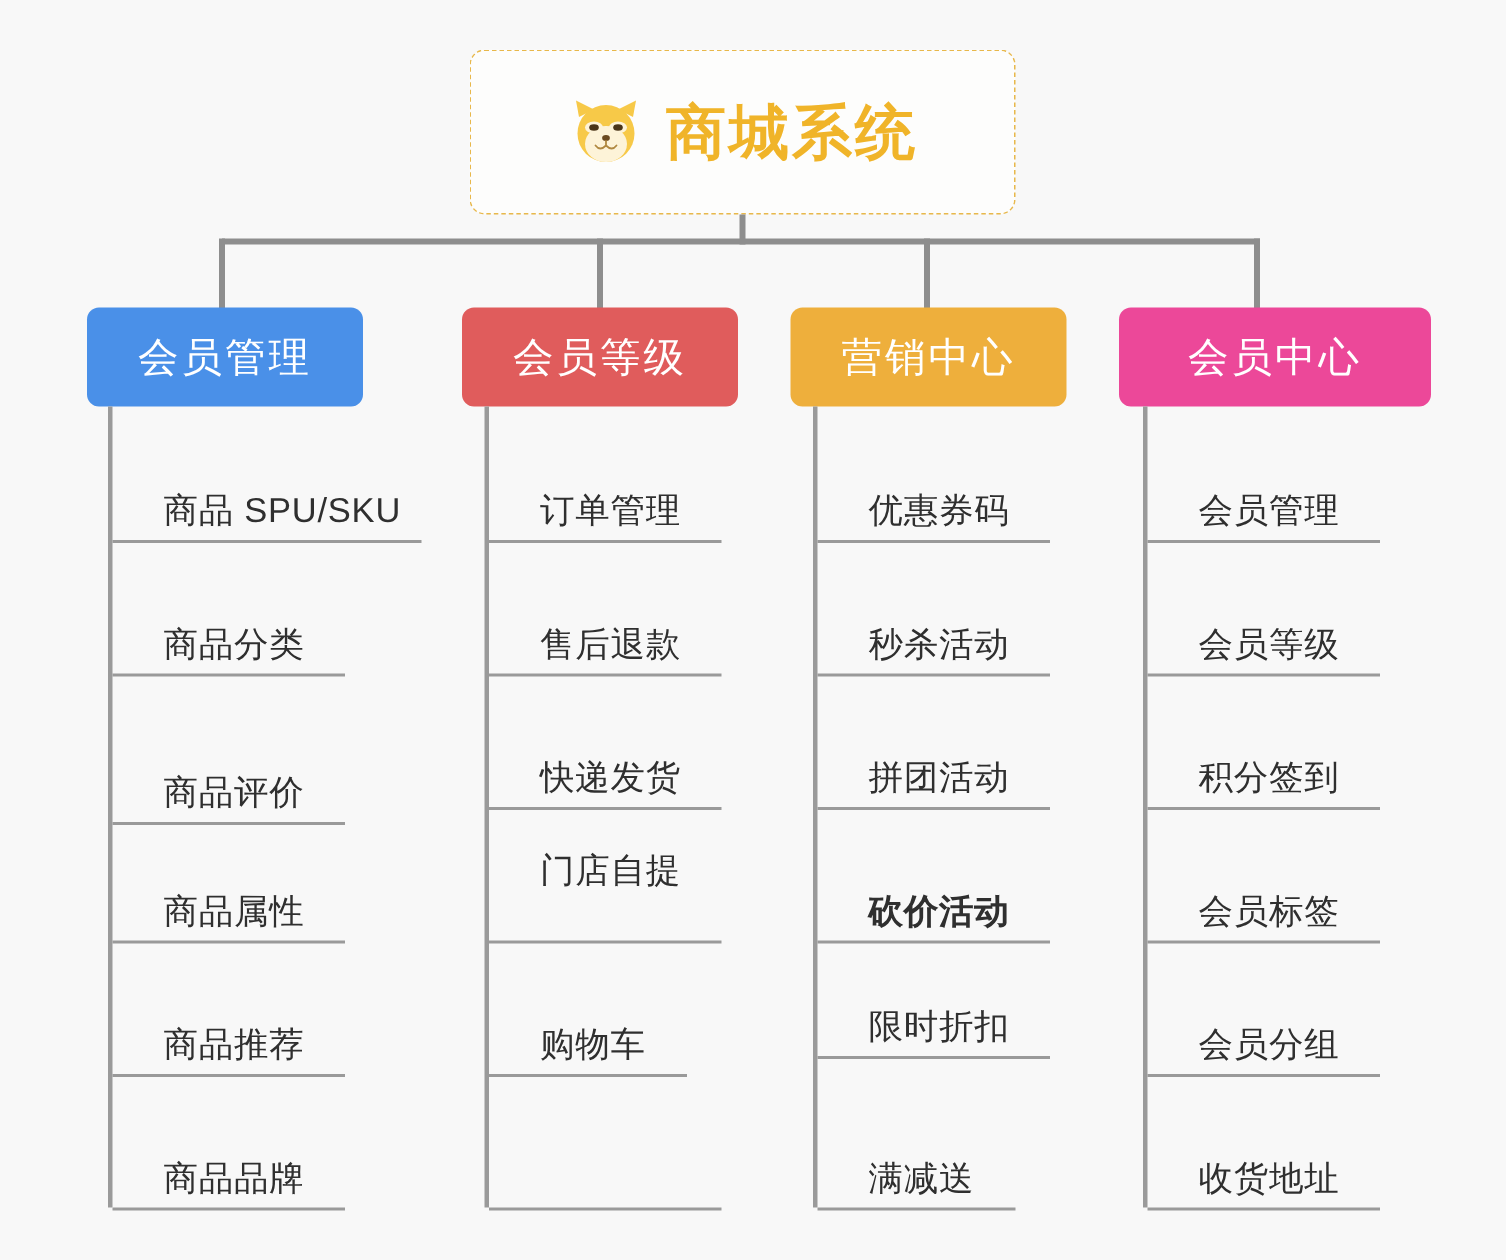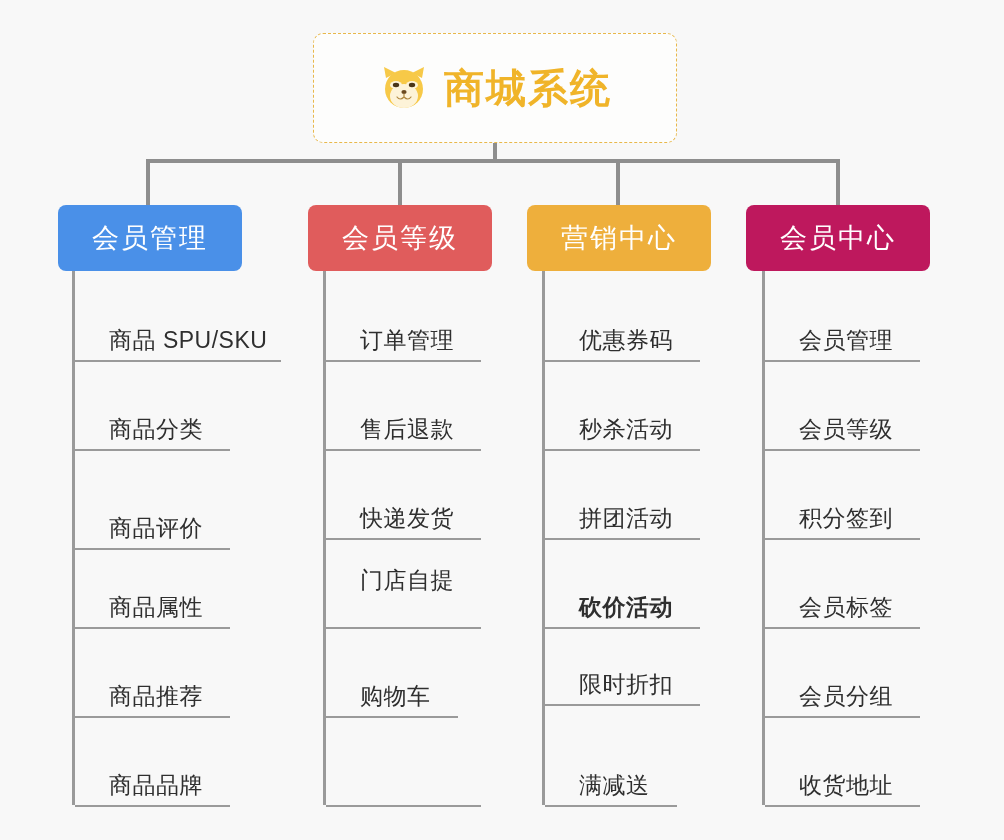--- a/index.html
+++ b/index.html
@@ -257,21 +257,21 @@
         <div class="item" style="top: 344px; width: 155px;">
           <span class="item-label">限时折扣</span>
           <div class="item-underline" style="width: 155px;"></div>
         </div>
         <div class="item" style="top: 445px; width: 132px;">
           <span class="item-label">满减送</span>
           <div class="item-underline" style="width: 132px;"></div>
         </div>
       </div>
       <div class="conn conn-drop" style="left: 836px;"></div>
-      <div class="cat-box" style="left: 746px; width: 184px; background: #be185d;">
+      <div class="cat-box" style="left: 746px; width: 208px; background: #ec4899;">
         <span>会员中心</span>
       </div>
       <div class="col" style="left: 762px; height: 534px;">
         <div class="spine" style="height: 534px;"></div>
         <div class="item" style="top: 0px; width: 155px;">
           <span class="item-label">会员管理</span>
           <div class="item-underline" style="width: 155px;"></div>
         </div>
         <div class="item" style="top: 89px; width: 155px;">
           <span class="item-label">会员等级</span>

